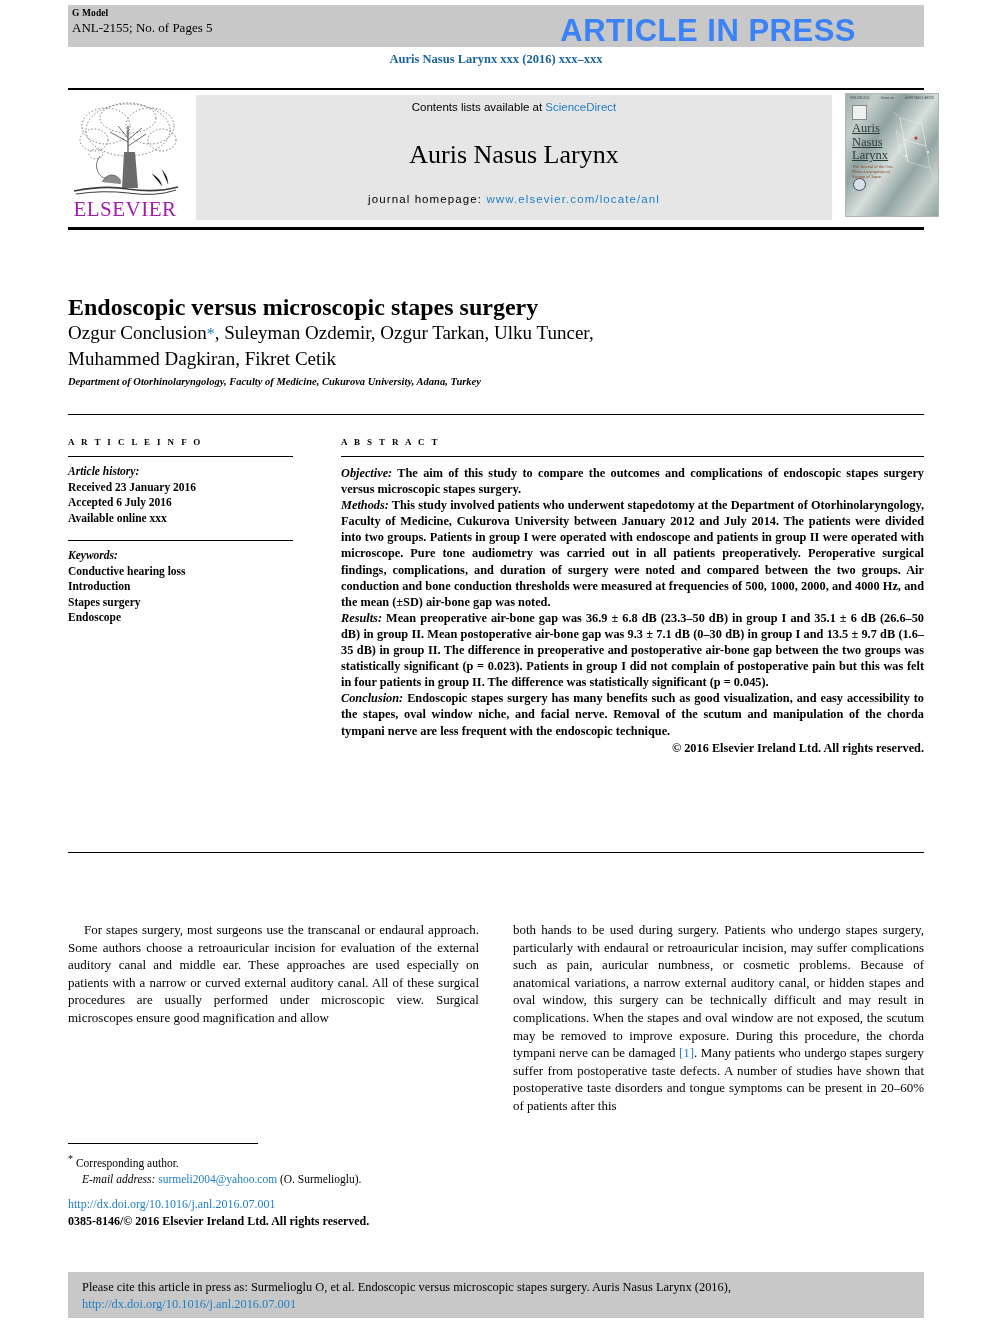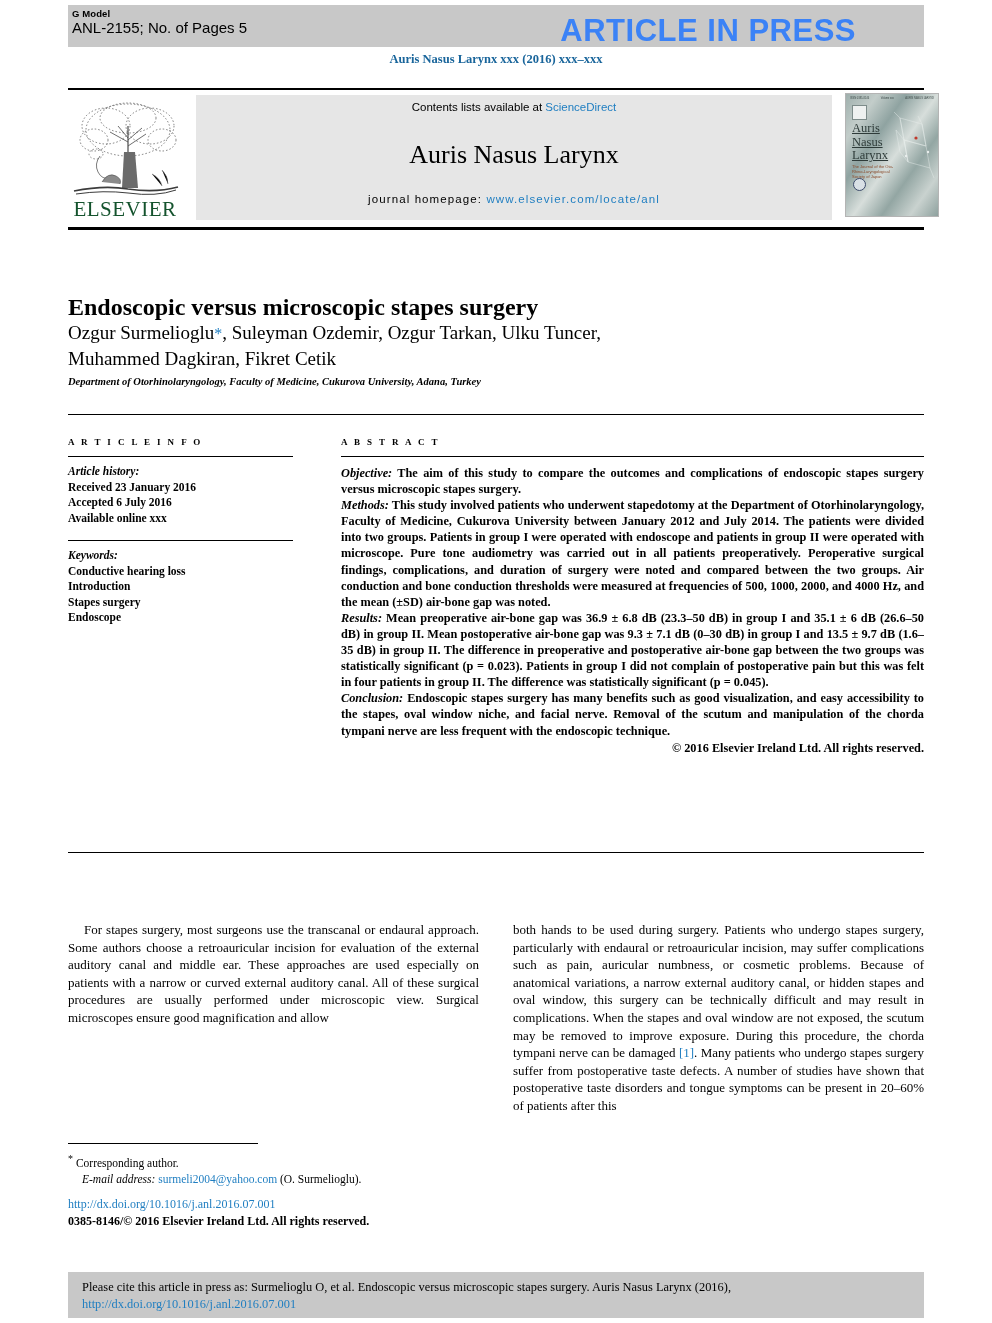--- a/index.html
+++ b/index.html
@@ -22,32 +22,32 @@
     left: 68px;
     top: 5px;
     width: 856px;
     height: 42px;
     background: #c8c8c8;
   }
   .banner-gmodel {
     position: absolute;
     left: 72px;
     top: 8px;
-    font-family: Liberation Sans, sans-serif;
+    font-family: Liberation Serif, serif;
     font-weight: bold;
     font-size: 9.5px;
     line-height: 11px;
     letter-spacing: 0.1px;
   }
   .banner-code {
     position: absolute;
     left: 72px;
     top: 19px;
-    font-family: Liberation Sans, sans-serif;
-    font-size: 15px;
+    font-family: Liberation Serif, serif;
+    font-size: 13px;
     line-height: 18px;
   }
   .banner-title {
     position: absolute;
     left: 0;
     top: 14px;
     width: 856px;
     text-align: right;
     color: #3b82f6;
     font-family: "Liberation Sans", sans-serif;
@@ -137,21 +137,21 @@
     top: 96px;
     width: 118px;
     height: 124px;
   }
   .elsevier-wordmark {
     position: absolute;
     left: 0;
     bottom: 0;
     width: 118px;
     text-align: center;
-    color: #14532d;
+    color: #a21caf;
     font-family: "Liberation Serif", serif;
     font-size: 21px;
     letter-spacing: 0.5px;
     line-height: 22px;
   }
 
   
   .cover-thumb {
     position: absolute;
     left: 845px;
@@ -498,21 +498,21 @@
     <circle cx="60" cy="62" r="1.2" fill="#e9eeed"></circle>
     <circle cx="82" cy="58" r="1.2" fill="#e9eeed"></circle>
   </svg>
 </div>
 
 <div class="masthead-rule-bottom"></div>
 
 <h1 class="art-title">Endoscopic versus microscopic stapes surgery</h1>
 
 <div class="authors">
-  <span>Ozgur Surmelioglu</span><span class="star">*</span><span>, Suleyman Ozdemir, Ozgur Tarkan, Ulku Tuncer,</span><br>
+  <span>Ozgur Conclusion</span><span class="star">*</span><span>, Suleyman Ozdemir, Ozgur Tarkan, Ulku Tuncer,</span><br>
   <span>Muhammed Dagkiran, Fikret Cetik</span>
 </div>
 
 <div class="affiliation">Department of Otorhinolaryngology, Faculty of Medicine, Cukurova University, Adana, Turkey</div>
 
 <div class="rule-above-info"></div>
 
 <div class="info-col">
   <div class="sec-head">A R T I C L E   I N F O</div>
   <div class="info-rule"></div>

